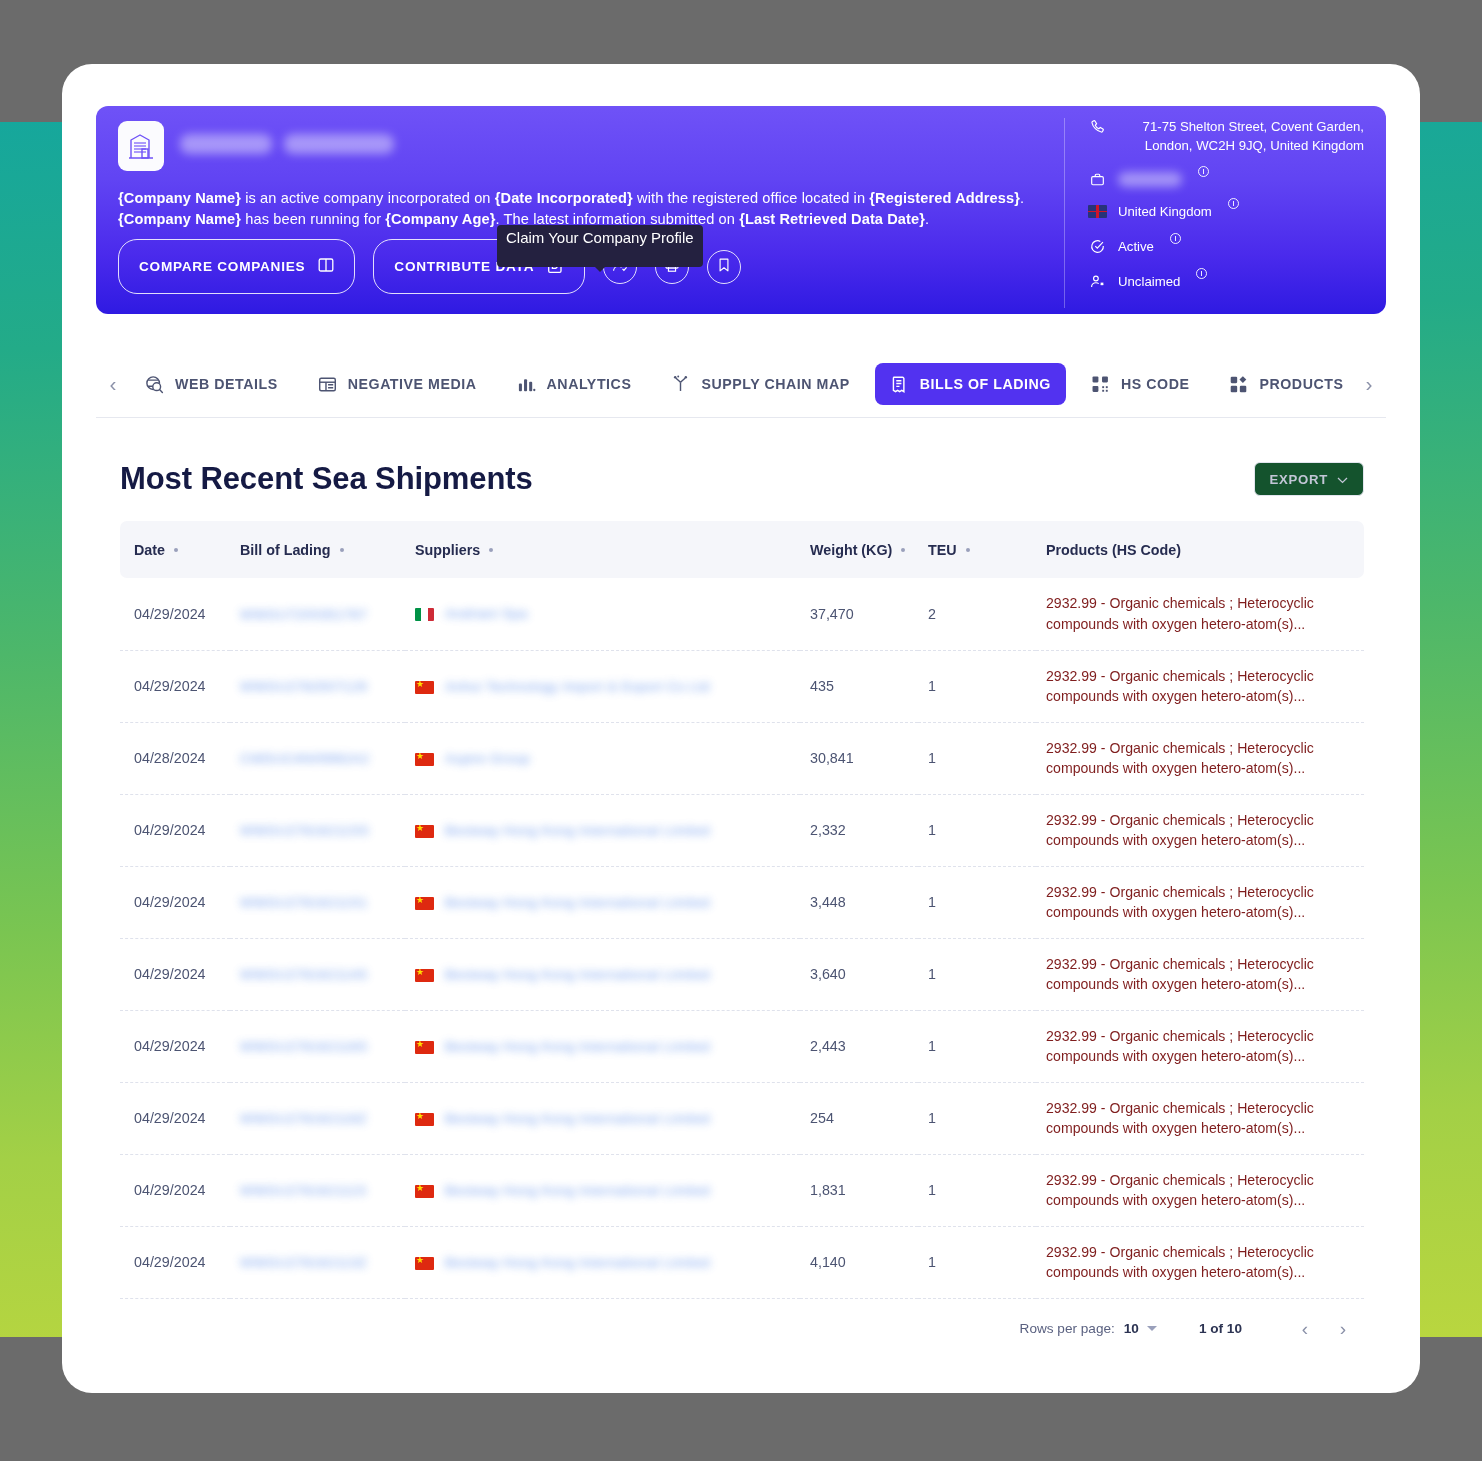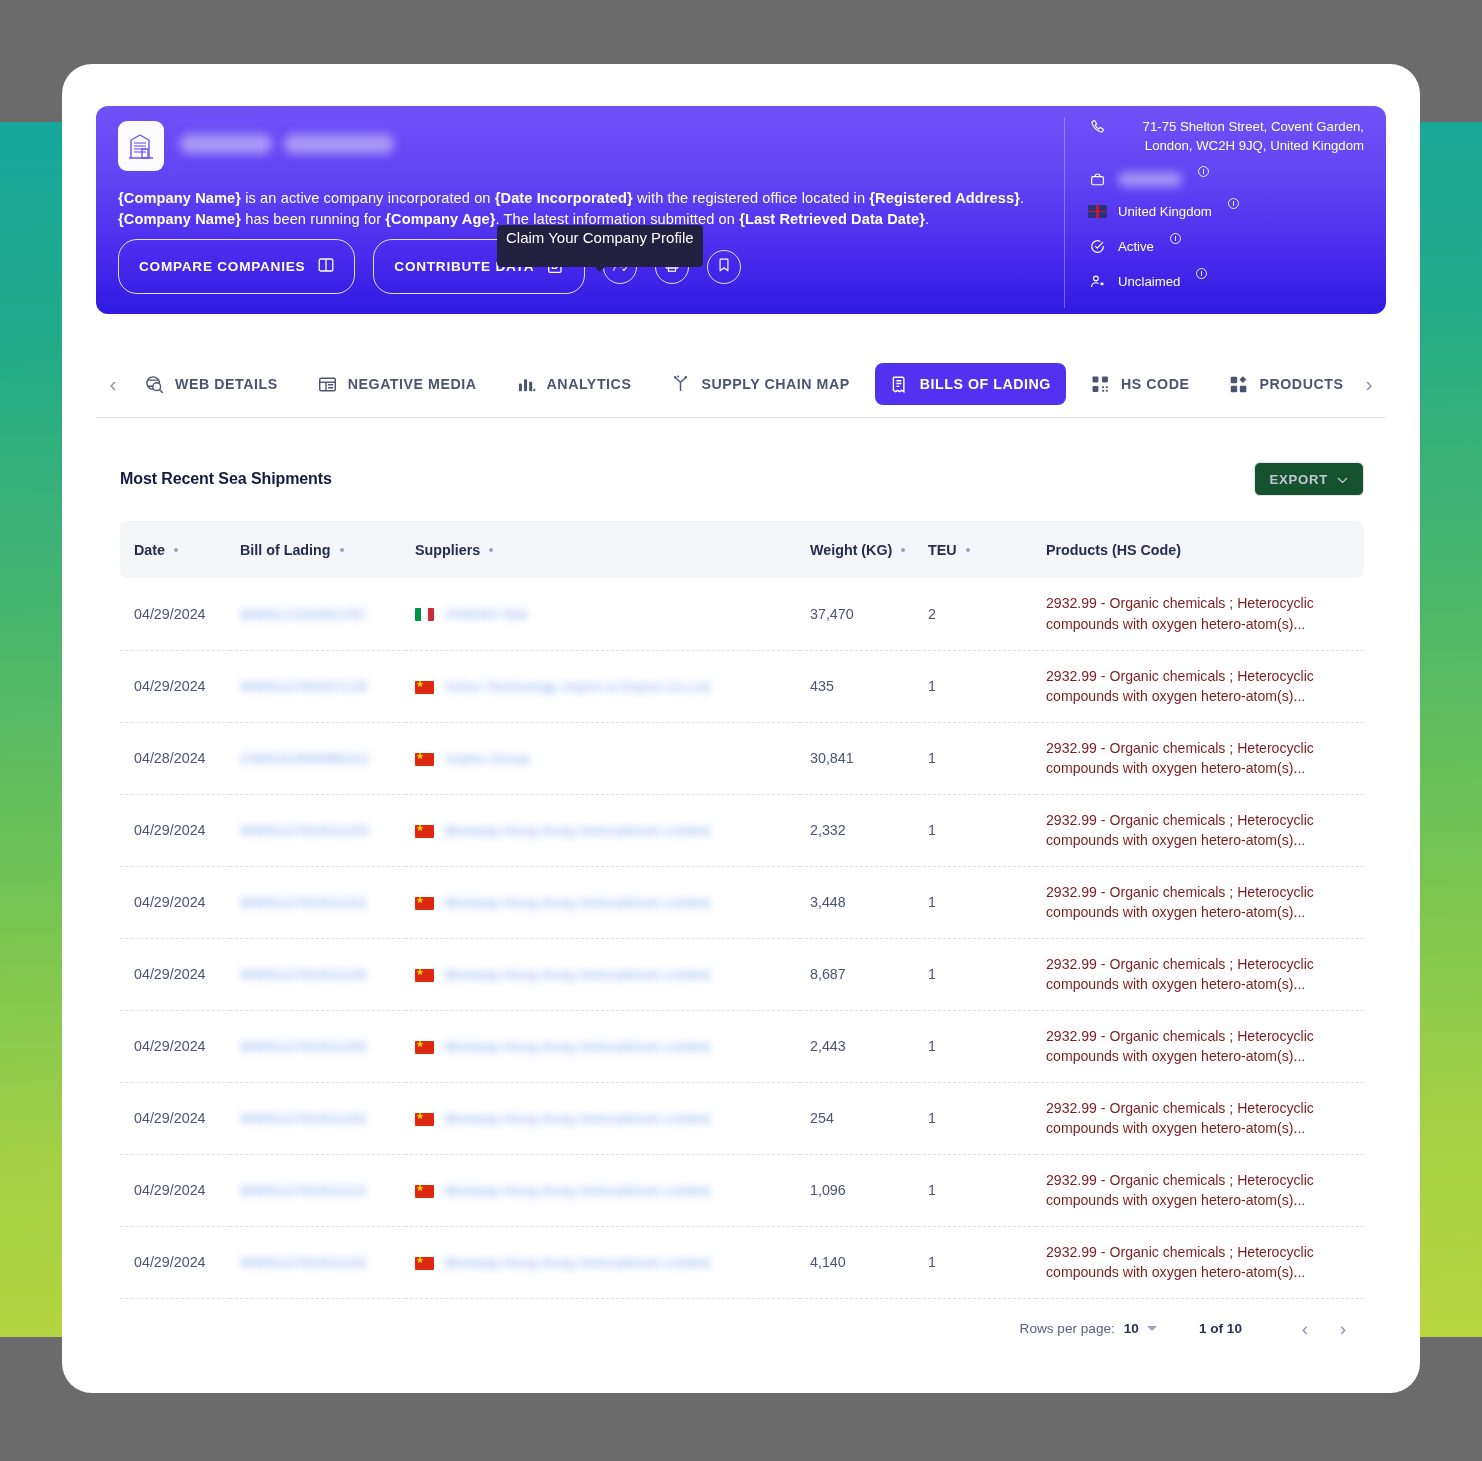--- a/index.html
+++ b/index.html
@@ -309,21 +309,21 @@
     width: 1290px;
   }
   .section-head {
     display: flex;
     align-items: center;
     justify-content: space-between;
     padding: 0 22px 0 24px;
     height: 54px;
   }
   .section-title {
-    font-size: 16px;
+    font-size: 31px;
     font-weight: 700;
     color: #151a44;
     letter-spacing: -0.1px;
   }
   .export-btn {
     height: 34px;
     padding: 0 15px;
     border: 1px solid #e2e5ee;
     border-radius: 6px;
     background: #14532d;
@@ -770,21 +770,21 @@
           </tr>
           <tr>
             <td>04/29/2024</td>
             <td><span class="blur-link">WWGU278162114S</span></td>
             <td>
               <div class="supplier-cell">
                 <span class="flag flag-cn"></span>
                 <span class="blur-link">Bestway Hong Kong International Limited</span>
               </div>
             </td>
-            <td>8,687</td>
+            <td>3,640</td>
             <td>1</td>
             <td>
               <div class="prod-text">2932.99 - Organic chemicals ; Heterocyclic compounds with oxygen hetero-atom(s)...</div>
             </td>
           </tr>
           <tr>
             <td>04/29/2024</td>
             <td><span class="blur-link">WWGU278162116S</span></td>
             <td>
               <div class="supplier-cell">
@@ -815,21 +815,21 @@
           </tr>
           <tr>
             <td>04/29/2024</td>
             <td><span class="blur-link">WWGU278162111S</span></td>
             <td>
               <div class="supplier-cell">
                 <span class="flag flag-cn"></span>
                 <span class="blur-link">Bestway Hong Kong International Limited</span>
               </div>
             </td>
-            <td>1,096</td>
+            <td>1,831</td>
             <td>1</td>
             <td>
               <div class="prod-text">2932.99 - Organic chemicals ; Heterocyclic compounds with oxygen hetero-atom(s)...</div>
             </td>
           </tr>
           <tr>
             <td>04/29/2024</td>
             <td><span class="blur-link">WWGU278162113Z</span></td>
             <td>
               <div class="supplier-cell">

